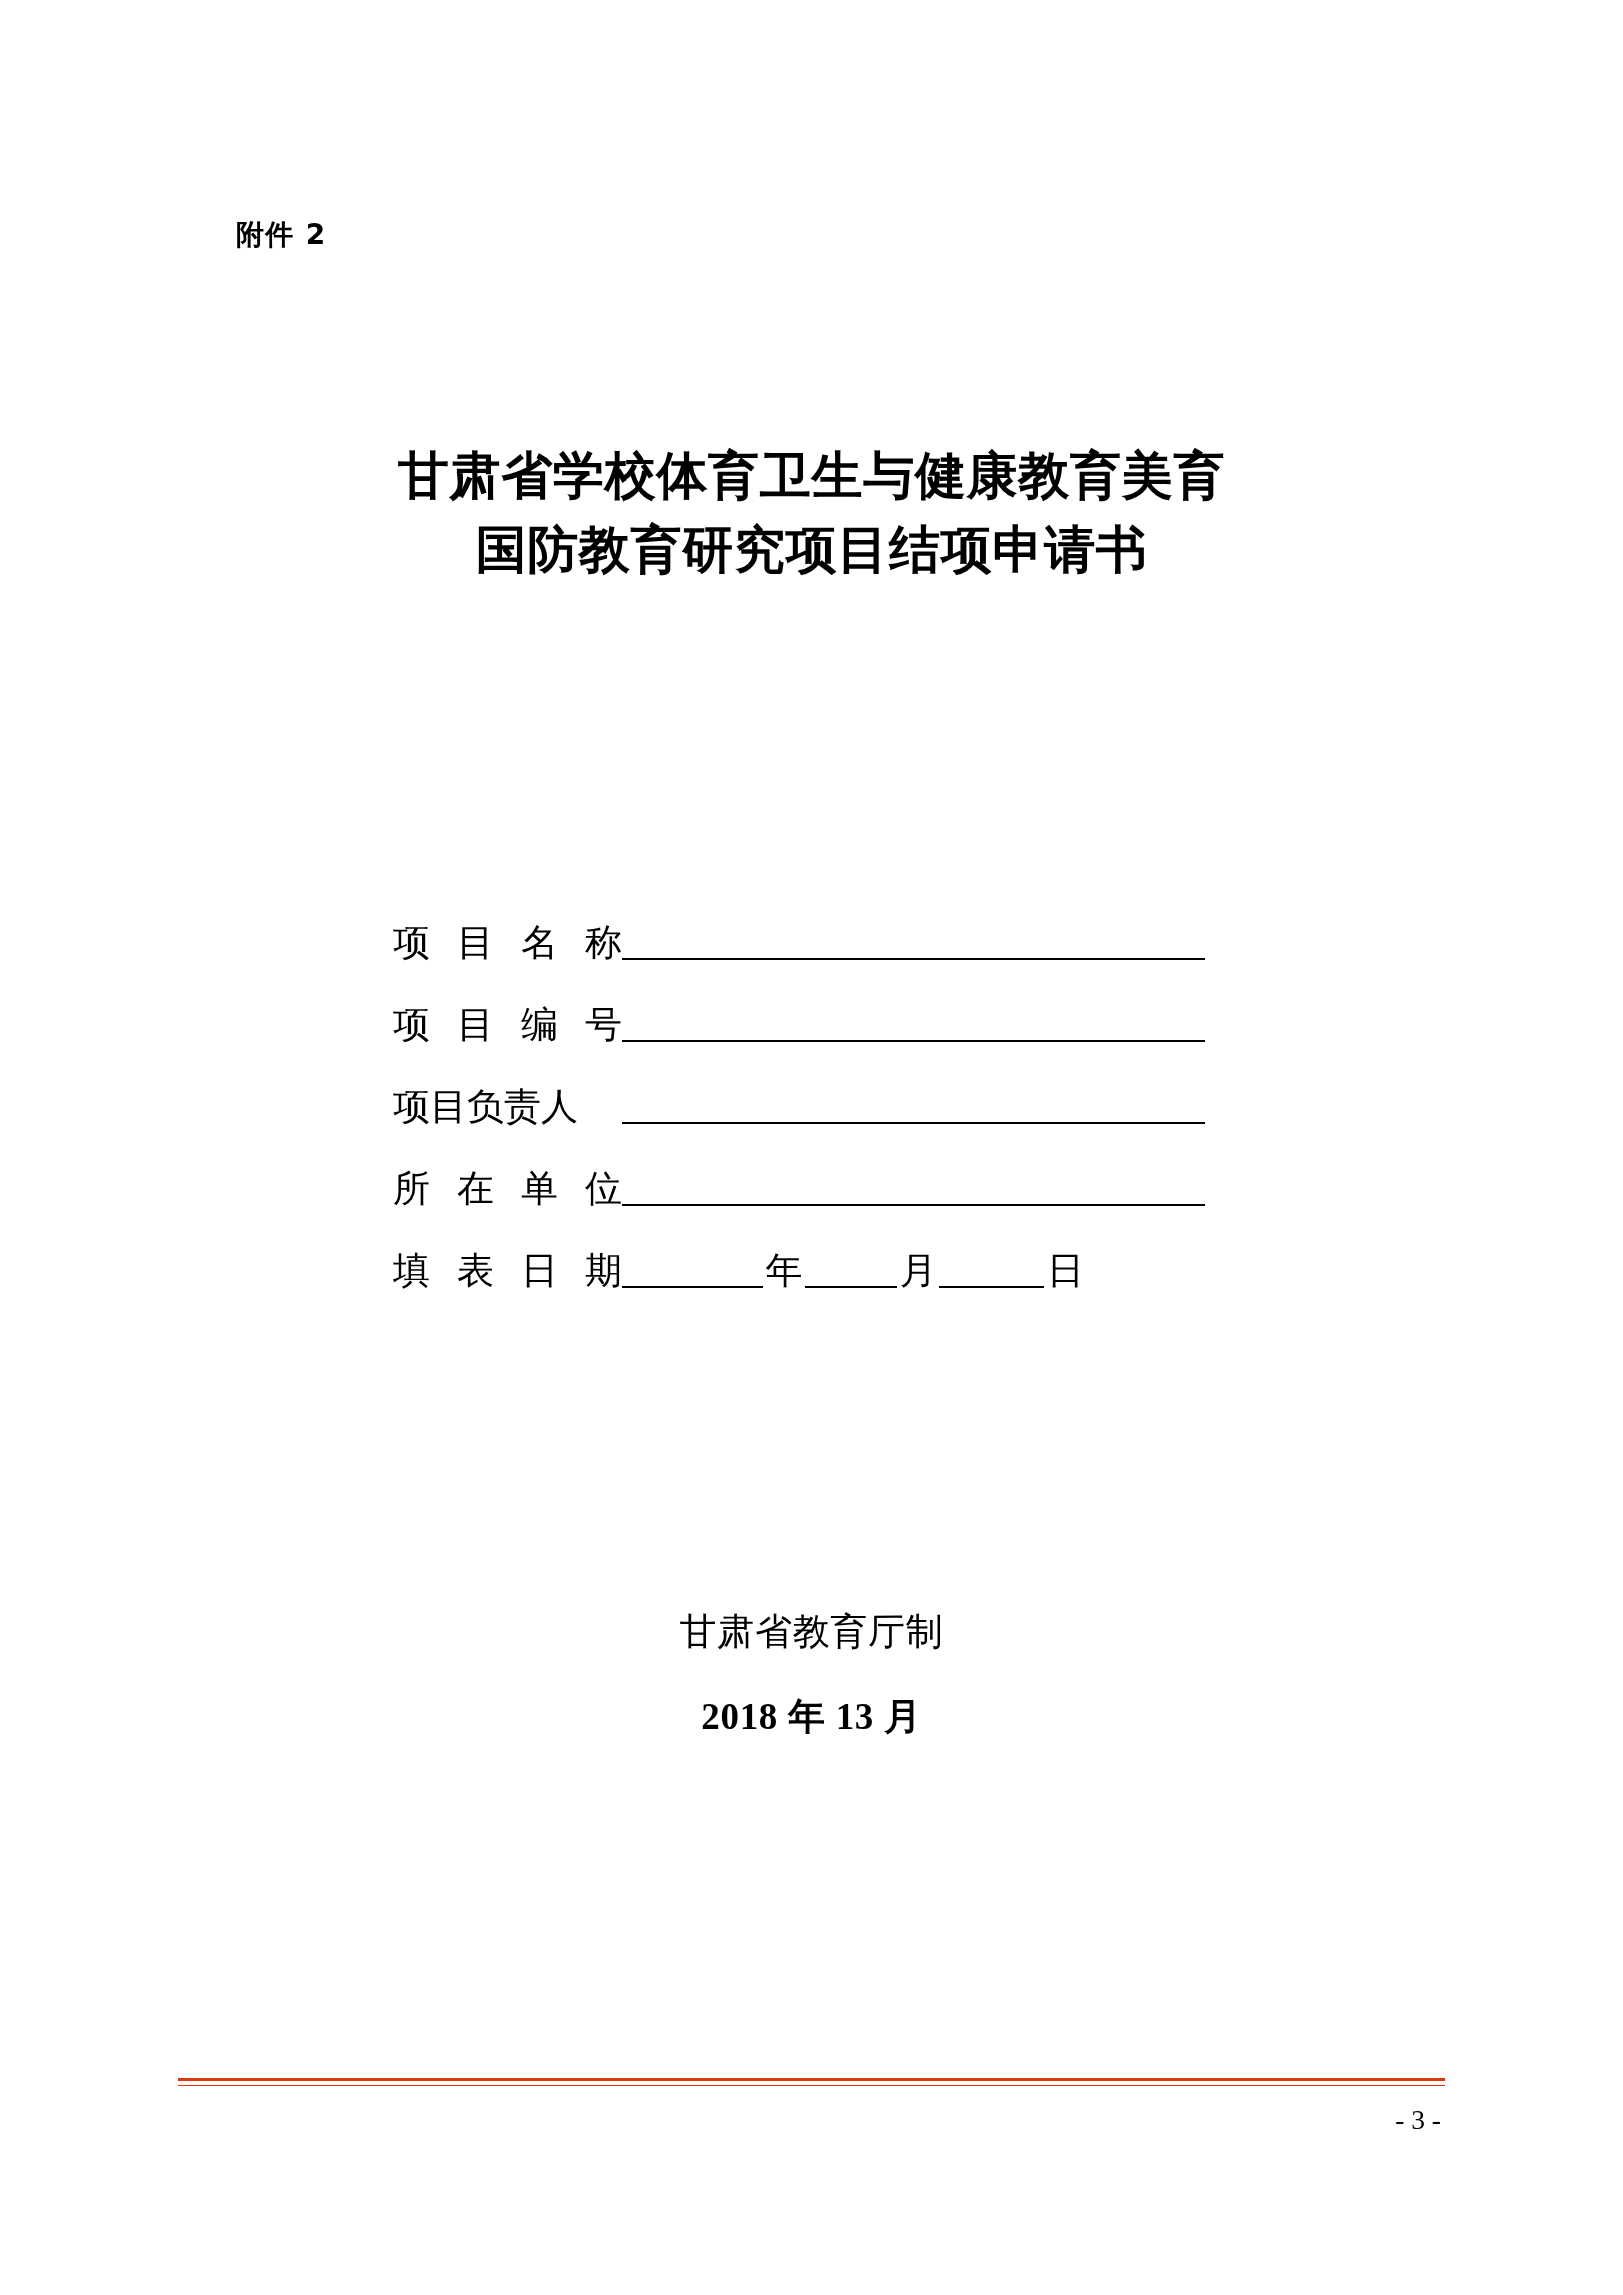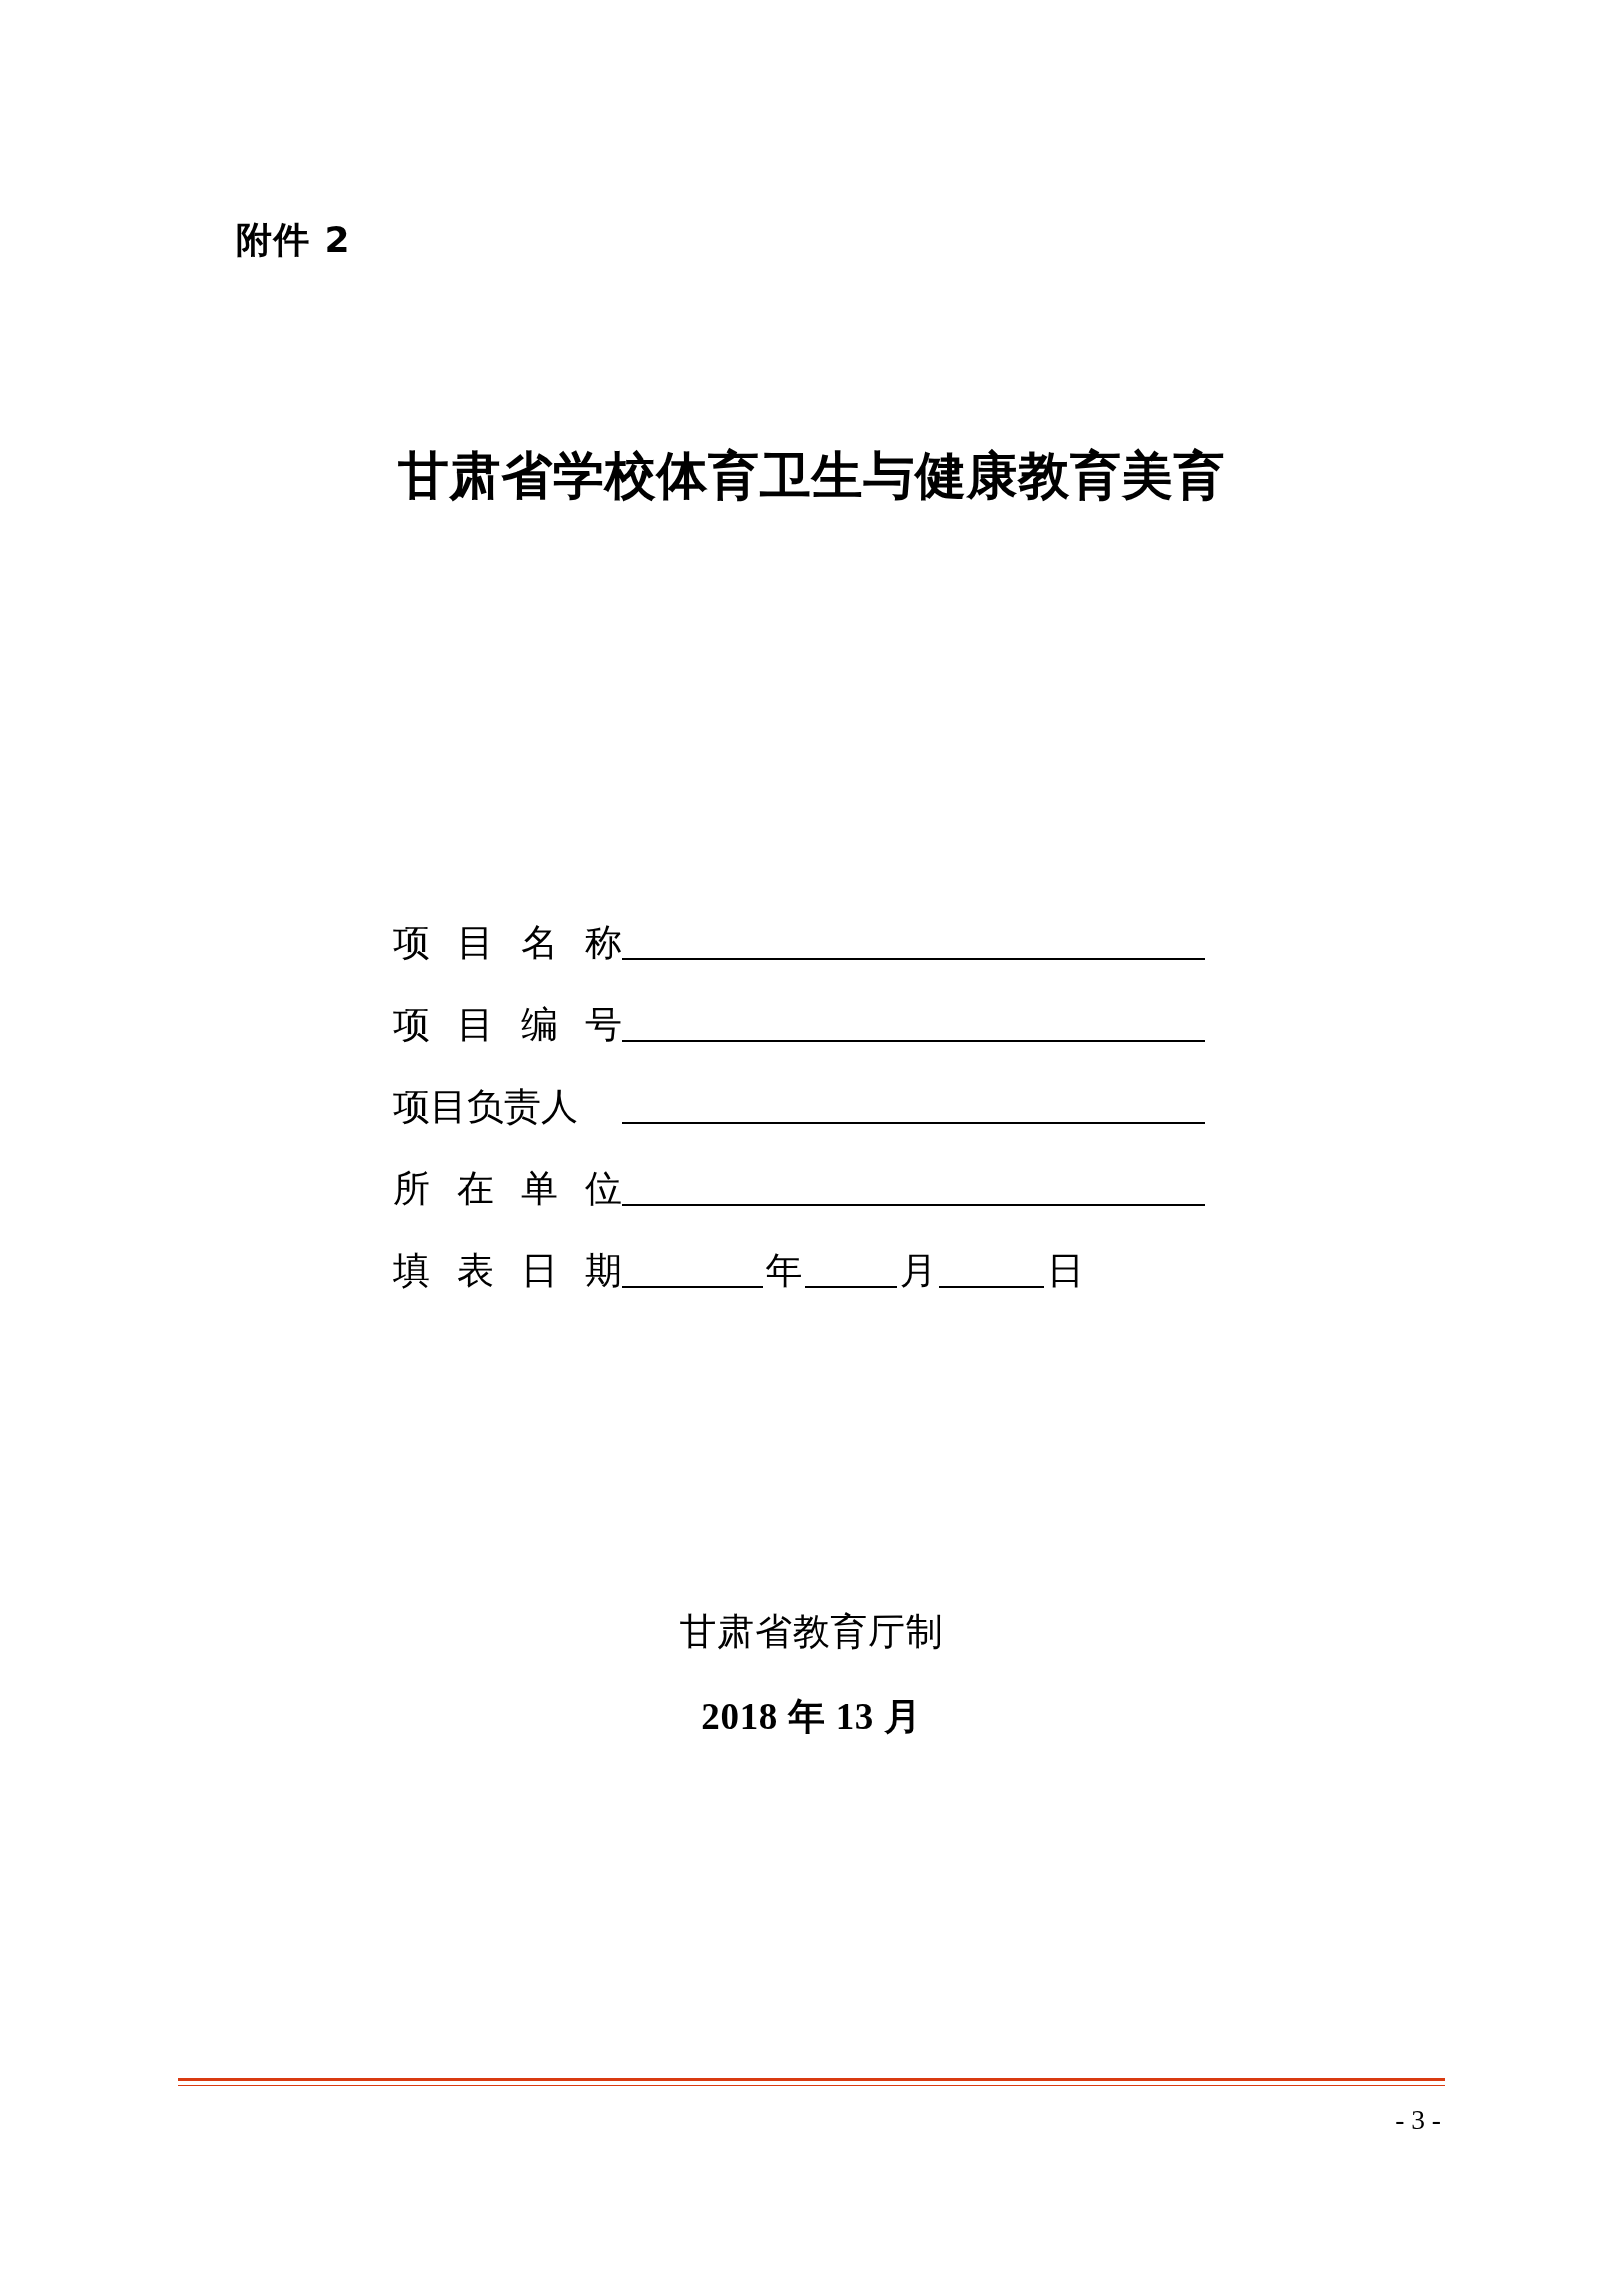--- a/index.html
+++ b/index.html
@@ -19,21 +19,21 @@
     position: absolute;
     inset: 0;
   }
 
   
   .attachment-label {
     position: absolute;
     left: 236px;
     top: 216px;
     font-family: "DejaVu Sans", "Liberation Sans", sans-serif;
-    font-size: 36px;
+    font-size: 28px;
     font-weight: 700;
     letter-spacing: 1.3px;
     color: #000;
     white-space: nowrap;
   }
 
   
   .title-block {
     position: absolute;
     left: 0;
@@ -152,20 +152,21 @@
 </style>
 </head>
 <body>
 
 <div class="page">
 
   <div class="attachment-label">附件 2</div>
 
   <div class="title-block">
     <div class="title-line">甘肃省学校体育卫生与健康教育美育</div>
+    <div class="title-line">国防教育研究项目结项申请书</div>
   </div>
 
   <div class="fields">
 
     <div class="field-row">
       <span class="field-label">项目名称</span>
       <span class="rule rule-long"></span>
     </div>
 
     <div class="field-row">

